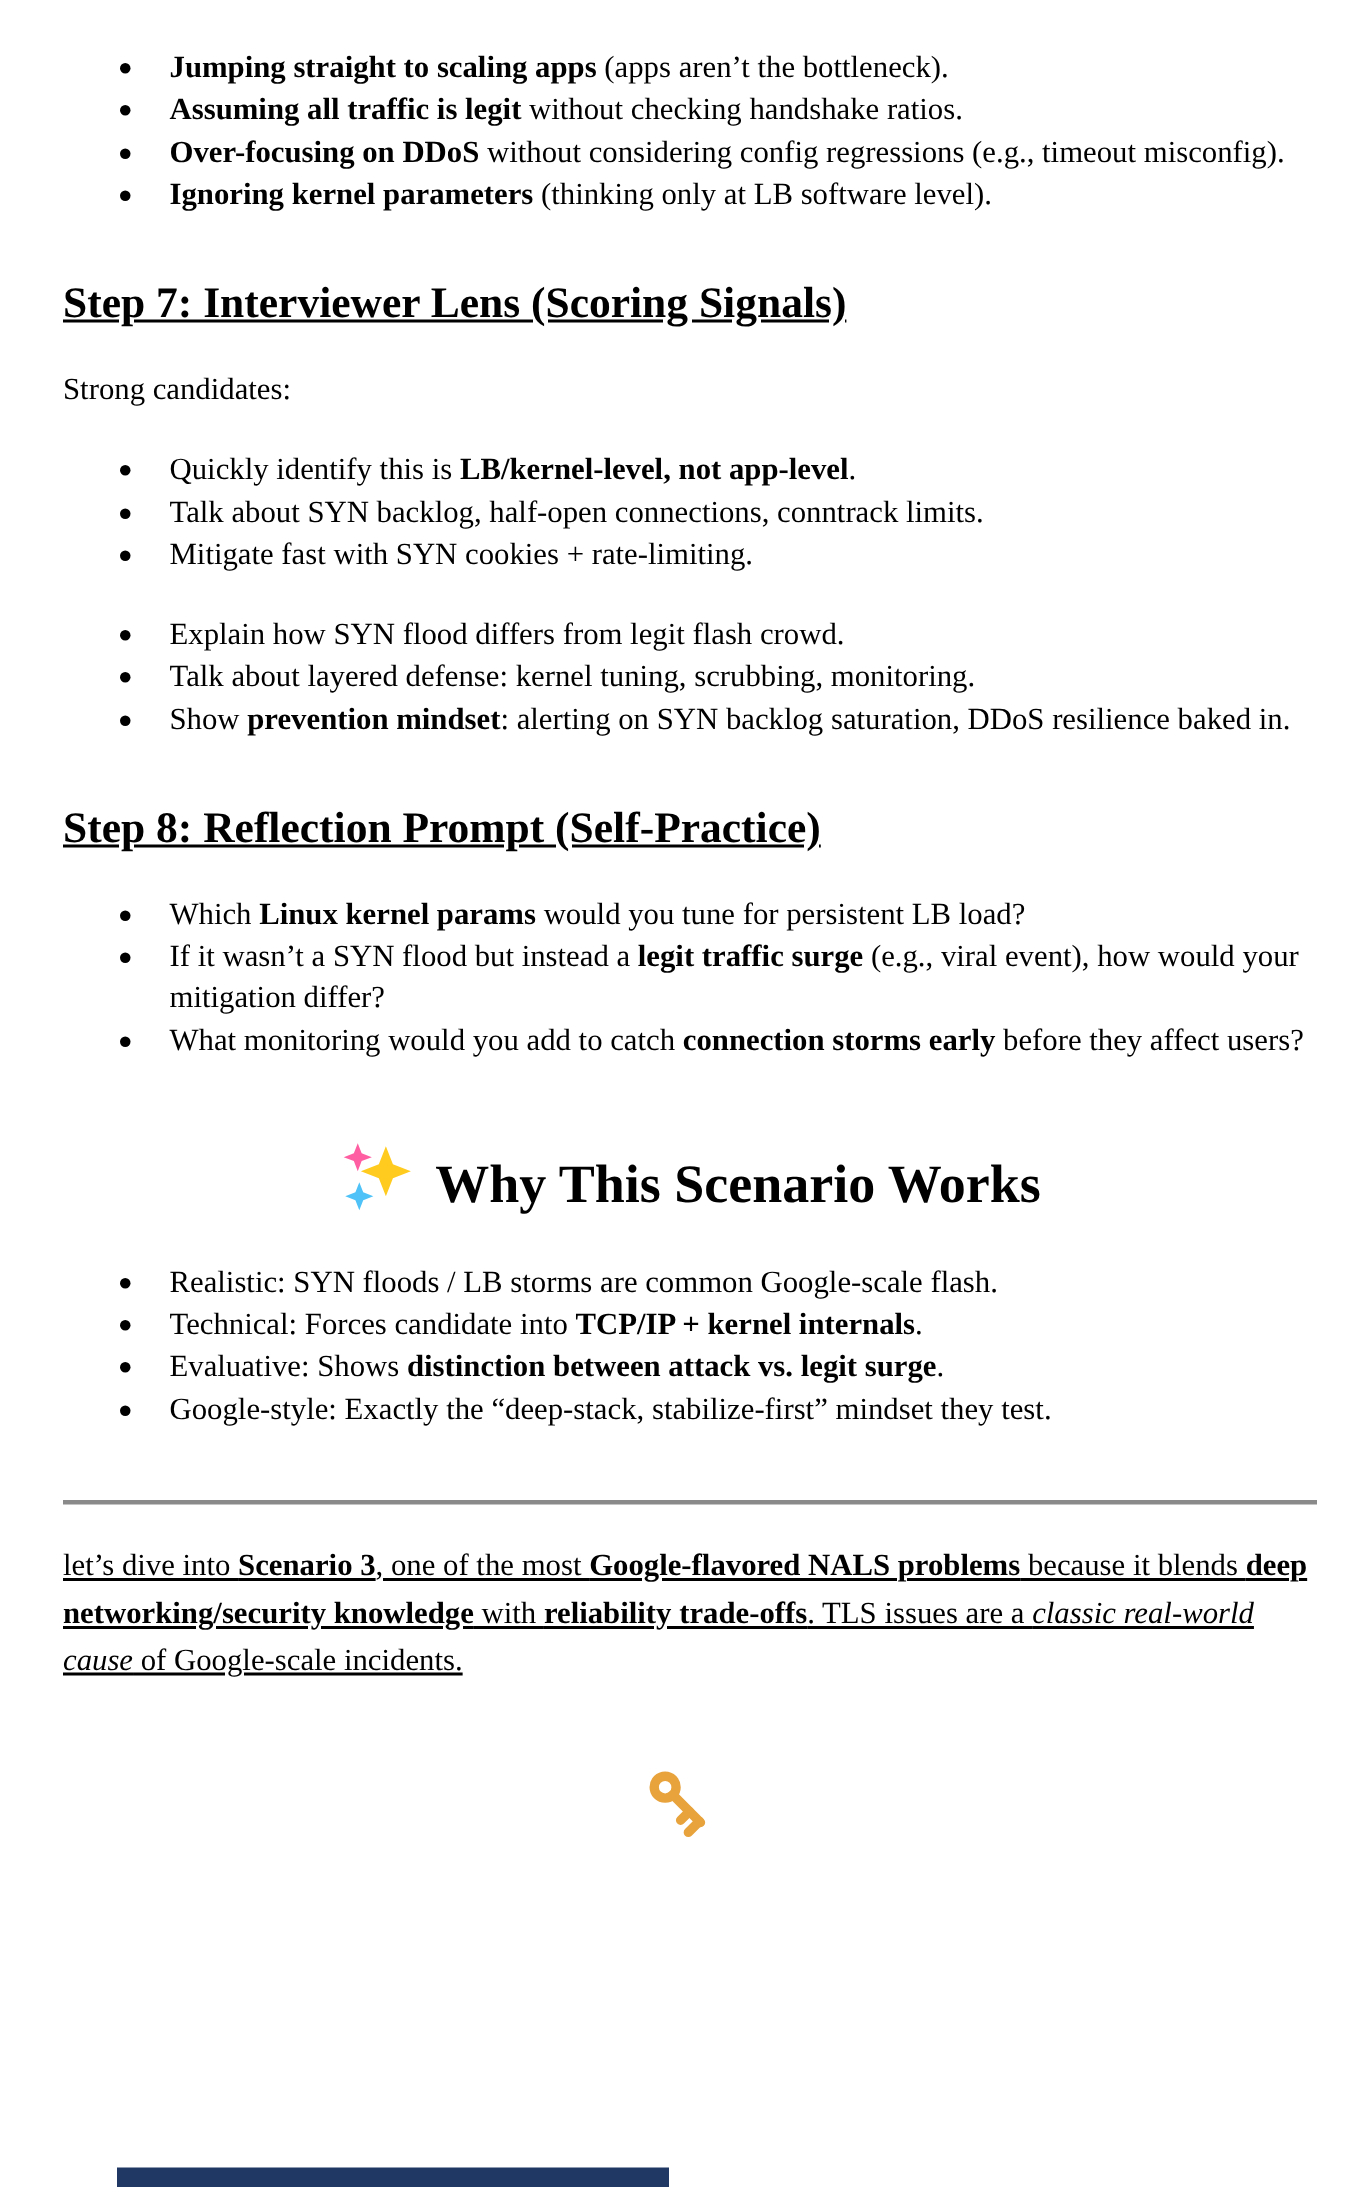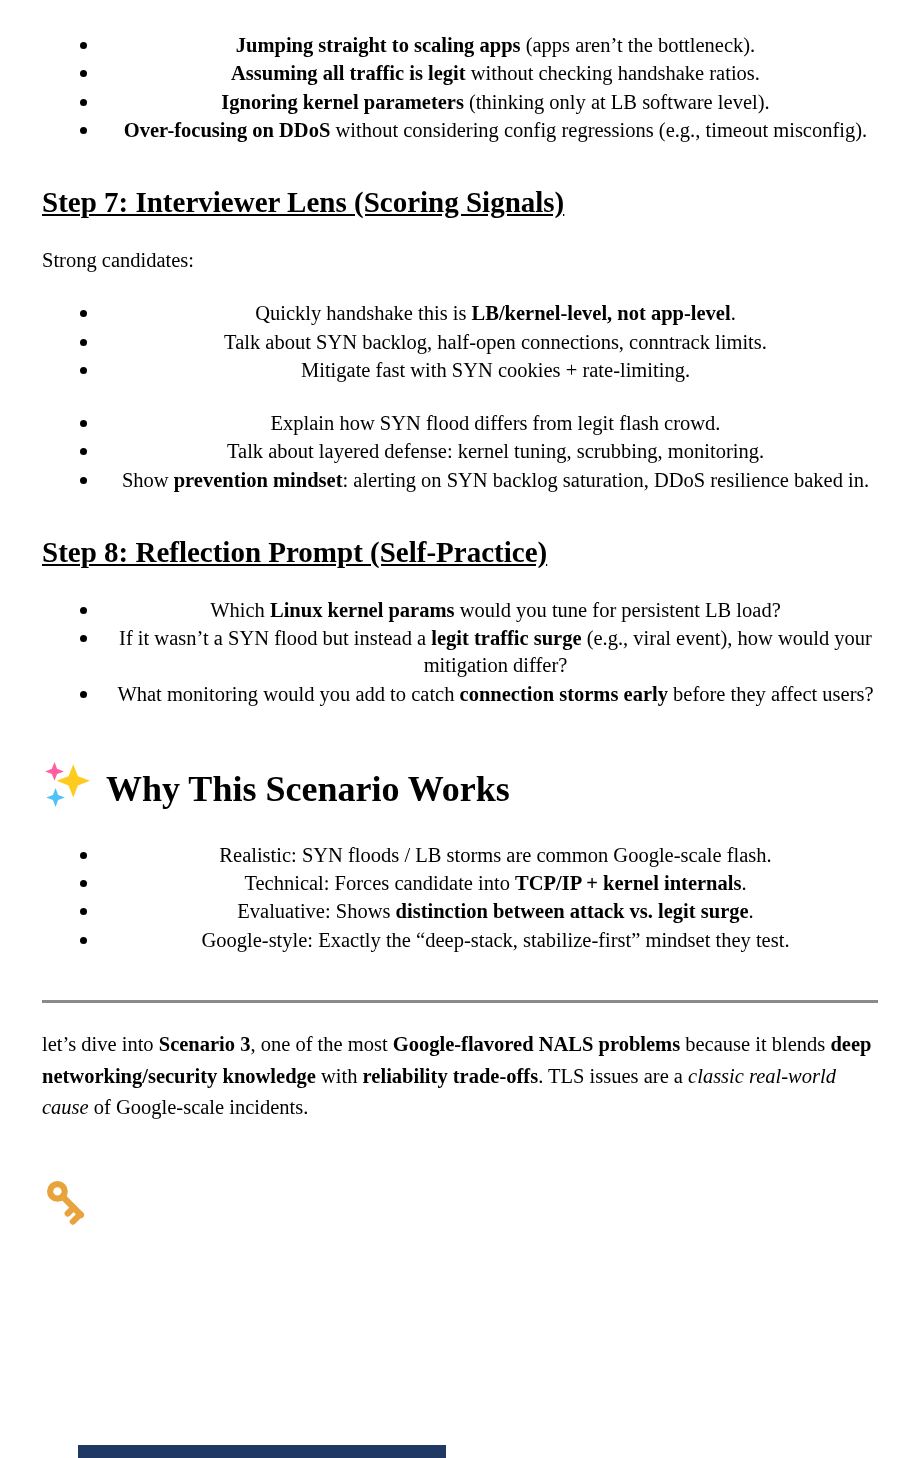--- a/index.html
+++ b/index.html
@@ -8,53 +8,53 @@
     height: 1458px;
     background: #ffffff;
     color: #000000;
     font-family: "Liberation Serif", serif;
     position: relative;
     overflow: hidden;
   }
   .doc { padding: 6px 34px 0 42px; }
   p, li { font-size: 20.5px; line-height: 1.33; }
   p { margin: 24px 0; }
-  p.loose { line-height: 1.55; margin: 26px 0; }
-  ul.bullets { list-style: none; margin: 26px 0; text-align: center; }
+  p.loose { line-height: 1.55; margin: 26px 0; text-decoration: underline; }
+  ul.bullets { list-style: none; margin: 26px 0; }
   ul.bullets li { padding-left: 71px; position: relative; margin: 1px 0; }
   .dot {
     position: absolute; left: 38px; top: 10px;
     width: 7px; height: 7px; border-radius: 50%; background: #000;
   }
   h2 { font-size: 29px; font-weight: bold; margin: 42px 0 28px; text-decoration: underline; }
-  h1 { font-size: 36px; font-weight: bold; margin: 52px 0 24px; line-height: 1.5; }
+  h1 { font-size: 36px; font-weight: bold; margin: 52px 0 24px; line-height: 1.5; text-align: center; }
   h1 .emoji {
     display: inline-block; width: 50px; height: 50px;
     vertical-align: -9px; margin-right: 14px;
   }
   h1 .emoji svg { width: 100%; height: 100%; }
   .divider { height: 3px; background: #8a8a8a; margin: 46px 0 20px; }
   .partial-bar { position: absolute; left: 78px; bottom: 0; width: 368px; height: 13px; }
   b, .seg-b { font-weight: bold; }
   i, .seg-i { font-style: italic; }
 </style>
 </head>
 <body>
 
 <div class="doc">
     <ul class="bullets">
       <li><span class="dot"></span><span class="seg-b">Jumping straight to scaling apps</span><span> (apps aren’t the bottleneck).</span></li>
       <li><span class="dot"></span><span class="seg-b">Assuming all traffic is legit</span><span> without checking handshake ratios.</span></li>
+      <li><span class="dot"></span><span class="seg-b">Over-focusing on DDoS</span><span> without considering config regressions (e.g., timeout misconfig).</span></li>
       <li><span class="dot"></span><span class="seg-b">Ignoring kernel parameters</span><span> (thinking only at LB software level).</span></li>
-      <li><span class="dot"></span><span class="seg-b">Over-focusing on DDoS</span><span> without considering config regressions (e.g., timeout misconfig).</span></li>
     </ul>
     <h2>Step 7: Interviewer Lens (Scoring Signals)</h2>
     <p><span>Strong candidates:</span></p>
     <ul class="bullets">
-      <li><span class="dot"></span><span>Quickly handshake this is </span><span class="seg-b">LB/kernel-level, not app-level</span><span>.</span></li>
+      <li><span class="dot"></span><span>Quickly identify this is </span><span class="seg-b">LB/kernel-level, not app-level</span><span>.</span></li>
       <li><span class="dot"></span><span>Talk about SYN backlog, half-open connections, conntrack limits.</span></li>
       <li><span class="dot"></span><span>Mitigate fast with SYN cookies + rate-limiting.</span></li>
     </ul>
     <ul class="bullets">
       <li><span class="dot"></span><span>Explain how SYN flood differs from legit flash crowd.</span></li>
       <li><span class="dot"></span><span>Talk about layered defense: kernel tuning, scrubbing, monitoring.</span></li>
       <li><span class="dot"></span><span>Show </span><span class="seg-b">prevention mindset</span><span>: alerting on SYN backlog saturation, DDoS resilience baked in.</span></li>
     </ul>
     <h2>Step 8: Reflection Prompt (Self-Practice)</h2>
     <ul class="bullets">

